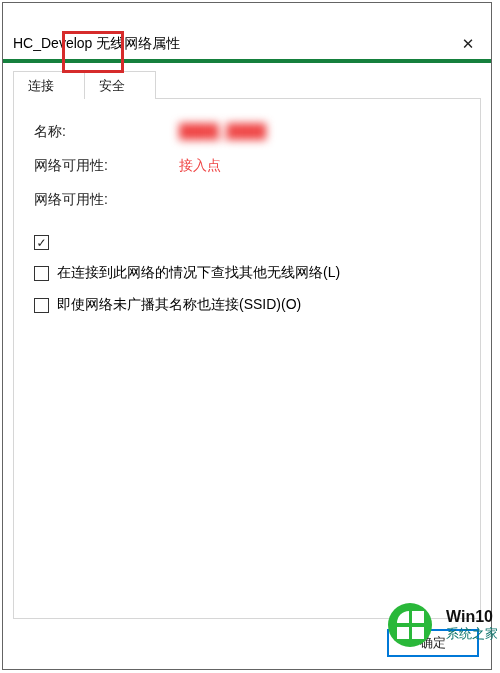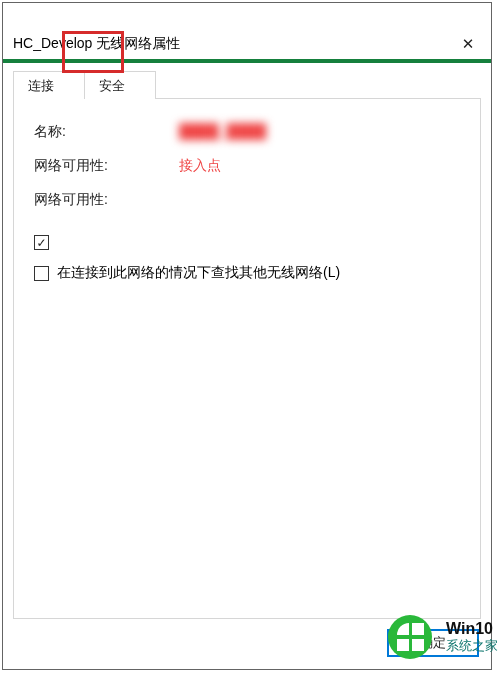--- a/index.html
+++ b/index.html
@@ -149,21 +149,21 @@
       display: inline-flex;
       align-items: center;
       justify-content: center;
       padding: 0 16px;
       cursor: default;
     }
     .btn.primary { border: 2px solid #0078d7; }
     .watermark {
       position: absolute;
       right: 0;
-      bottom: 14px;
+      bottom: 26px;
       display: flex;
       align-items: center;
       gap: 14px;
       z-index: 20;
       padding-right: 2px;
     }
     .watermark-logo {
       width: 44px; height: 44px;
       background: #2ab83a;
       border-radius: 50%;
@@ -228,20 +228,24 @@
 
       <div class="checkrow">
         <span class="checkbox checked"></span>
       </div>
 
       <div class="checkrow">
         <span class="checkbox"></span>
         <span>在连接到此网络的情况下查找其他无线网络(L)</span>
       </div>
 
+      <div class="checkrow">
+        <span class="checkbox"></span>
+        <span>即使网络未广播其名称也连接(SSID)(O)</span>
+      </div>
 
     </div>
 
     <div class="dialog-buttons">
       <div class="btn primary">
         <span>确定</span>
       </div>
     </div>
 
   </div>

